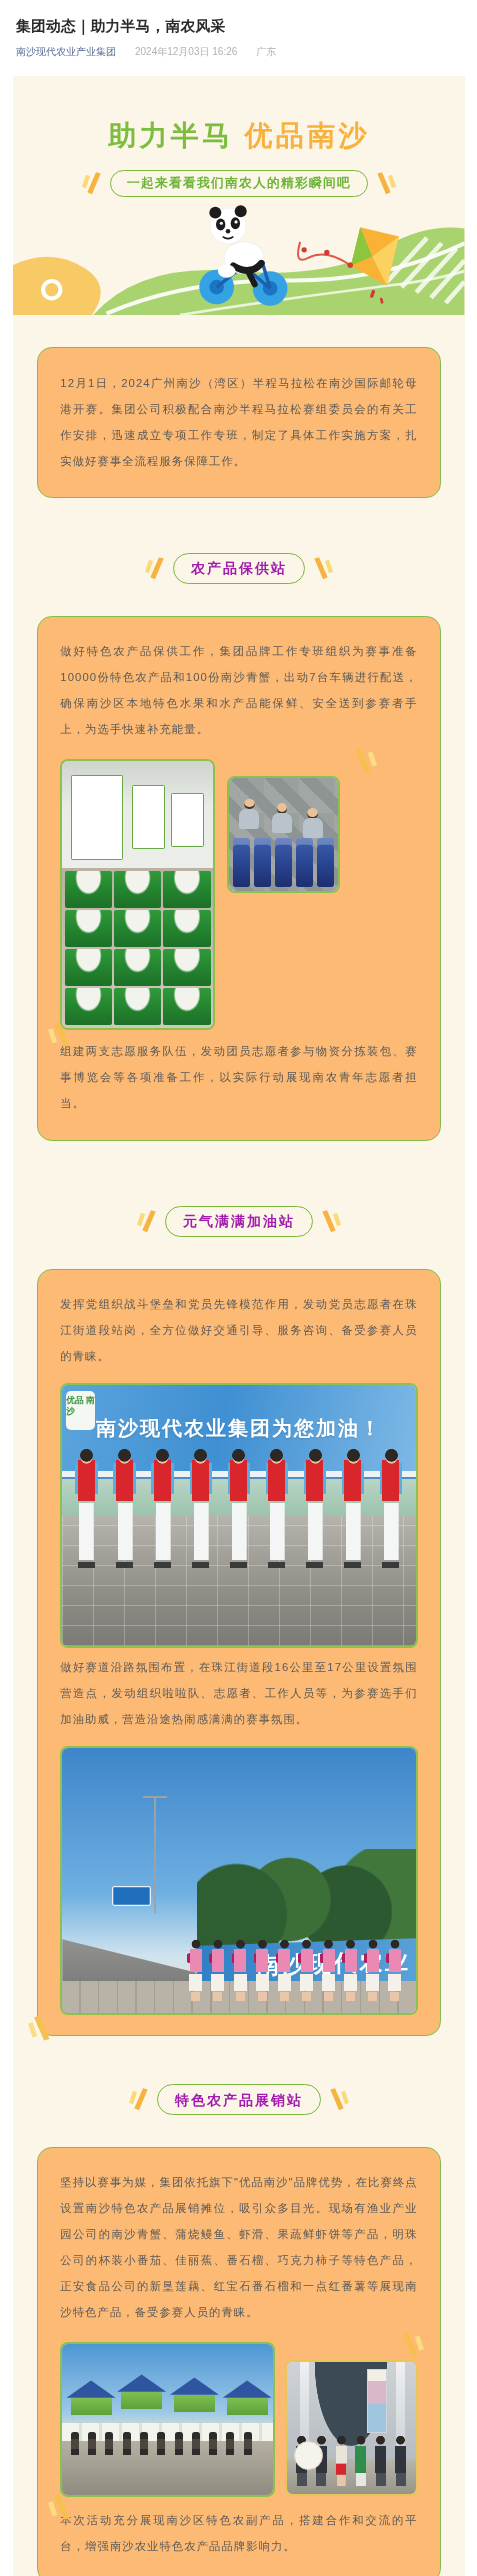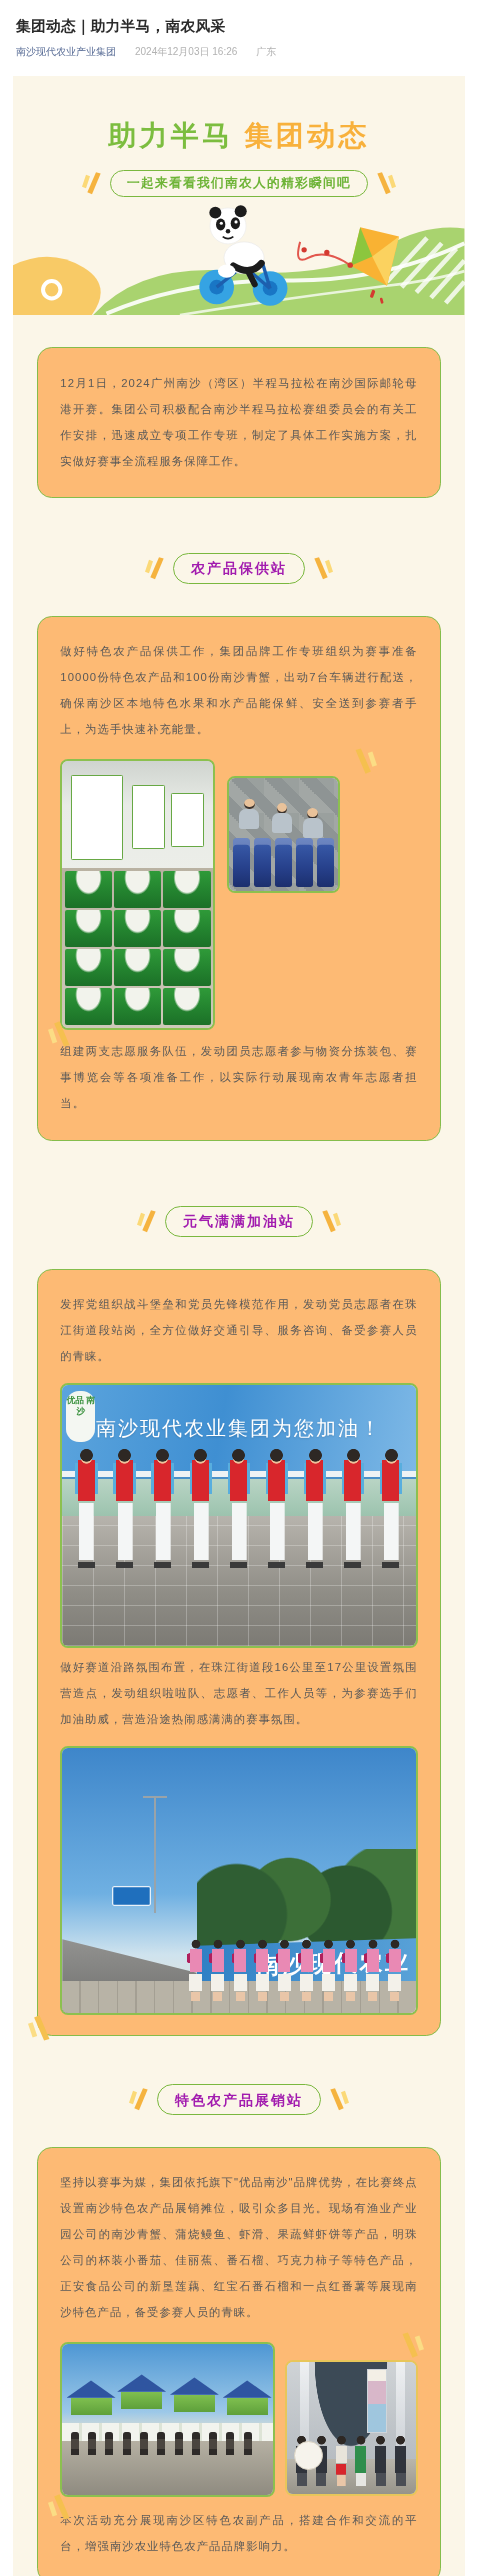--- a/index.html
+++ b/index.html
@@ -77,23 +77,23 @@
   .bag-row { position:absolute; left:0; right:0; bottom:0; height:58%; display:flex; gap:4px; padding:5.3px 4px 4px; align-items:flex-end; }
   .bag { flex:1; height:88%; border-radius:4px 4px 2.7px 2.7px;
     background:linear-gradient(#3c5fae 0%, #27418c 60%, #1c2f6e 100%); box-shadow:inset 0 6.7px 0 rgba(255,255,255,.25); }
   .worker { position:absolute; width:23px; height:31px; }
   .worker:before { content:""; position:absolute; left:6px; top:0; width:10.7px; height:10.7px; border-radius:50%; background:#e9c29a; box-shadow:0 -2px 0 #3b3430 inset; }
   .worker:after { content:""; position:absolute; left:1.3px; top:10px; width:20px; height:20px; border-radius:6.7px 6.7px 2.7px 2.7px; background:#b9c3cb; }
   
   .banner-blue { position:absolute; left:0; top:0; right:0; height:33%;
     background:linear-gradient(100deg,#5ba4dd 0%, #3f8fd2 45%, #7db8e6 100%);
     display:flex; align-items:center; justify-content:center; }
-  .banner-blue span { color:#fff; font-weight:400; font-size:20px; letter-spacing:2px; white-space:nowrap; text-shadow:0 1.3px 2px rgba(0,0,0,.15); }
-  .logo-chip { position:absolute; left:4px; top:5.3px; width:29px; height:51px; background:#f4f7f2; border-radius:13px;
-    color:#3c9240; font-size:8.7px; font-weight:700; text-align:center; padding-top:4px; line-height:1.3; }
+  .banner-blue span { color:#fff; font-weight:700; font-size:20px; letter-spacing:2px; white-space:nowrap; text-shadow:0 1.3px 2px rgba(0,0,0,.15); }
+  .logo-chip { position:absolute; left:4px; top:5.3px; width:29px; height:39px; background:#f4f7f2; border-radius:5px;
+    color:#3c9240; font-size:8.7px; font-weight:700; padding-top:4px; line-height:1.3; }
   .railing { position:absolute; left:0; right:0; top:33%; height:17%;
     background:linear-gradient(#bfd8c9,#9cc3ae),
     repeating-linear-gradient(90deg, transparent 0 12px, rgba(255,255,255,.95) 12px 15.3px);
     background-blend-mode:normal; }
   .railing:before { content:""; position:absolute; left:0; right:0; top:0; height:6px; background:#eef2f4; border-bottom:2px solid #4a90c8; }
   .pavement { position:absolute; left:0; right:0; bottom:0; height:50%;
     background:
       repeating-linear-gradient(90deg, rgba(255,255,255,.25) 0 1.3px, transparent 1.3px 31px),
       repeating-linear-gradient(0deg, rgba(255,255,255,.25) 0 1.3px, transparent 1.3px 20px),
       linear-gradient(#b7b4ad 0%, #8f8d86 60%, #7c7a74 100%); }
@@ -177,21 +177,21 @@
     <span class="publish-date">2024年12月03日 16:26</span>
     <span class="publish-loc">广东</span>
   </div>
 </div>
 
 <div class="content">
 
   <div class="banner">
     <div class="banner-title">
       <span class="t-green">助力半马</span>
-      <span class="t-orange">集团动态</span>
+      <span class="t-orange">优品南沙</span>
     </div>
     <div class="pill-row">
       <svg class="slash flip" viewBox="0 0 30 34">
         <polygon points="2,2 9,0 22,30 15,33" fill="#f5b33f"></polygon>
         <polygon points="18,6 24,4 30,22 24,24" fill="#fbd977"></polygon>
       </svg>
       <div class="subtitle-pill">一起来看看我们南农人的精彩瞬间吧</div>
       <svg class="slash" viewBox="0 0 30 34">
         <polygon points="2,2 9,0 22,30 15,33" fill="#f5b33f"></polygon>
         <polygon points="18,6 24,4 30,22 24,24" fill="#fbd977"></polygon>

